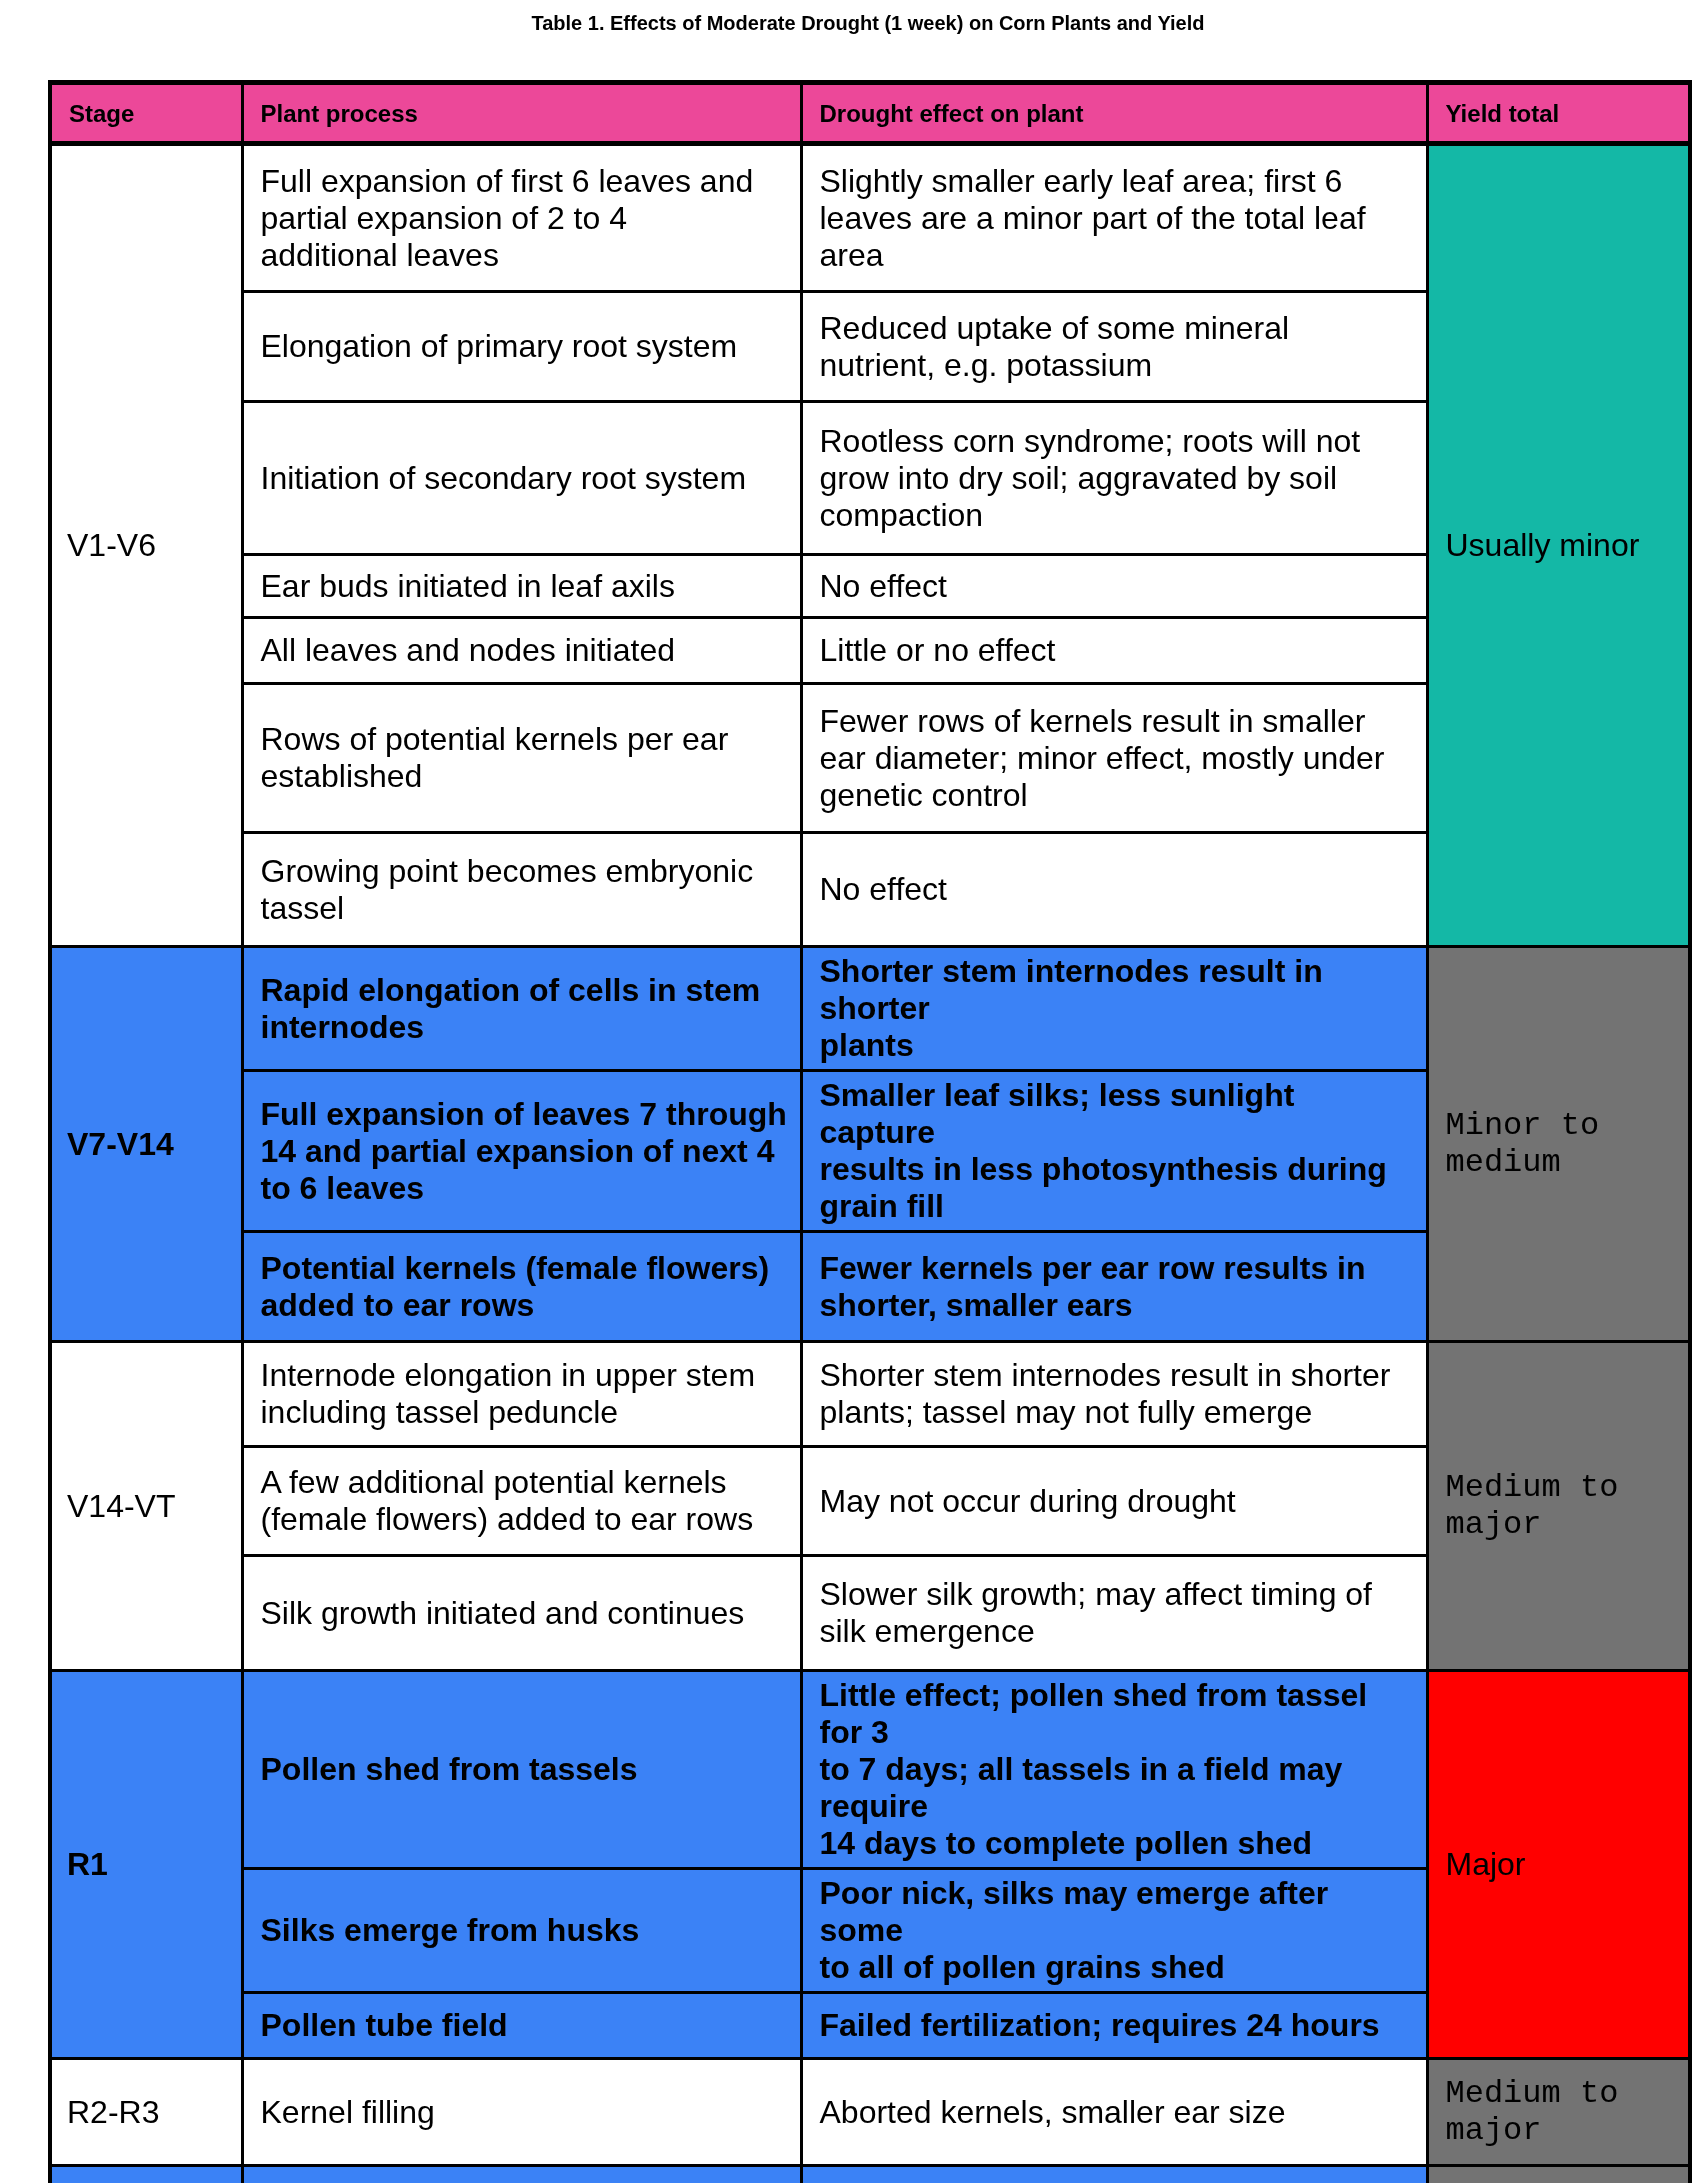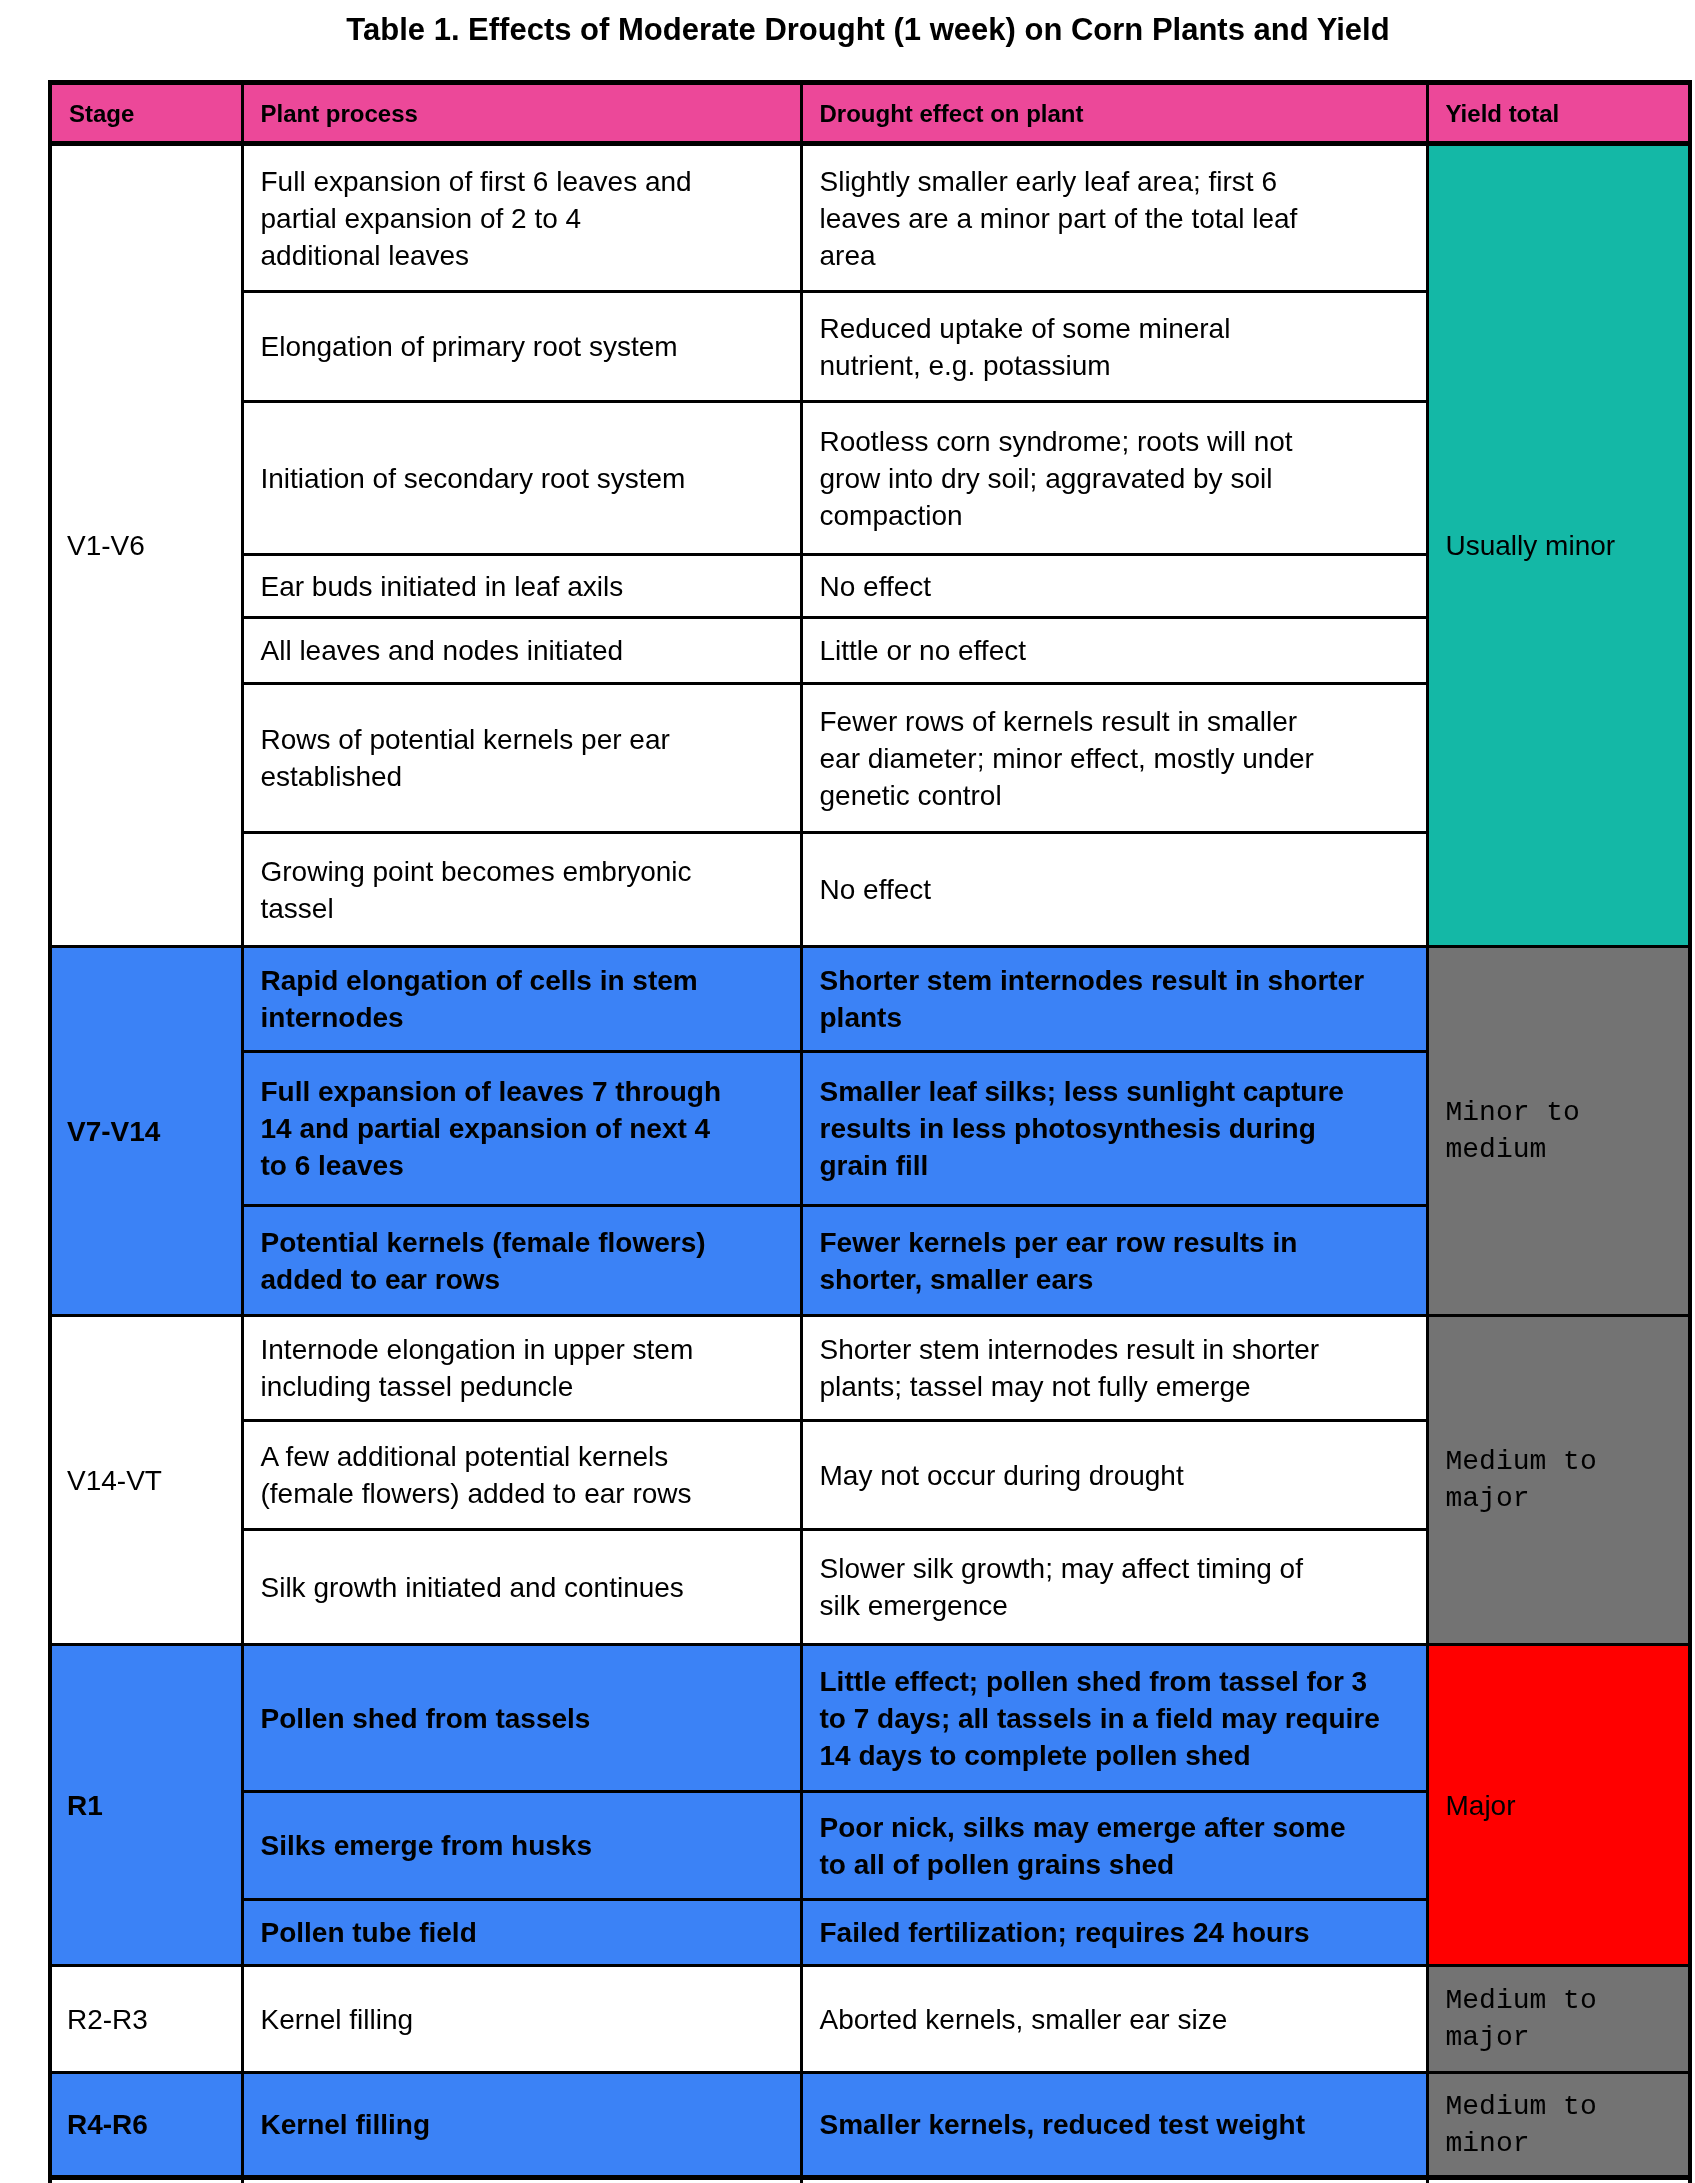--- a/index.html
+++ b/index.html
@@ -16,21 +16,21 @@
     width: 1695px;
     height: 2183px;
     overflow: hidden;
   }
   .title {
     position: absolute;
     left: 48px;
     top: 11.8px;
     width: 1640px;
     text-align: center;
-    font-size: 31px;
+    font-size: 20px;
     font-weight: bold;
     color: #000000;
   }
   table.main {
     position: absolute;
     left: 48px;
     top: 80px;
     width: 1640px;
     table-layout: fixed;
     border-collapse: collapse;
@@ -41,21 +41,21 @@
   }
   col.c-stage   { width: 192px; }
   col.c-process { width: 559px; }
   col.c-effect  { width: 626px; }
   col.c-yield   { width: 263px; }
   th, td {
     border: 3.4px solid #000000;
     vertical-align: middle;
     text-align: left;
     color: #000000;
-    font-size: 28px;
+    font-size: 32px;
     line-height: 37px;
     padding: 5px 8.4px 5px 17px;
     white-space: pre-line;
     overflow: hidden;
   }
   tr.header th {
     background: #ec4899;
     font-weight: bold;
     font-size: 24px;
     border-bottom: 5px solid #000000;

